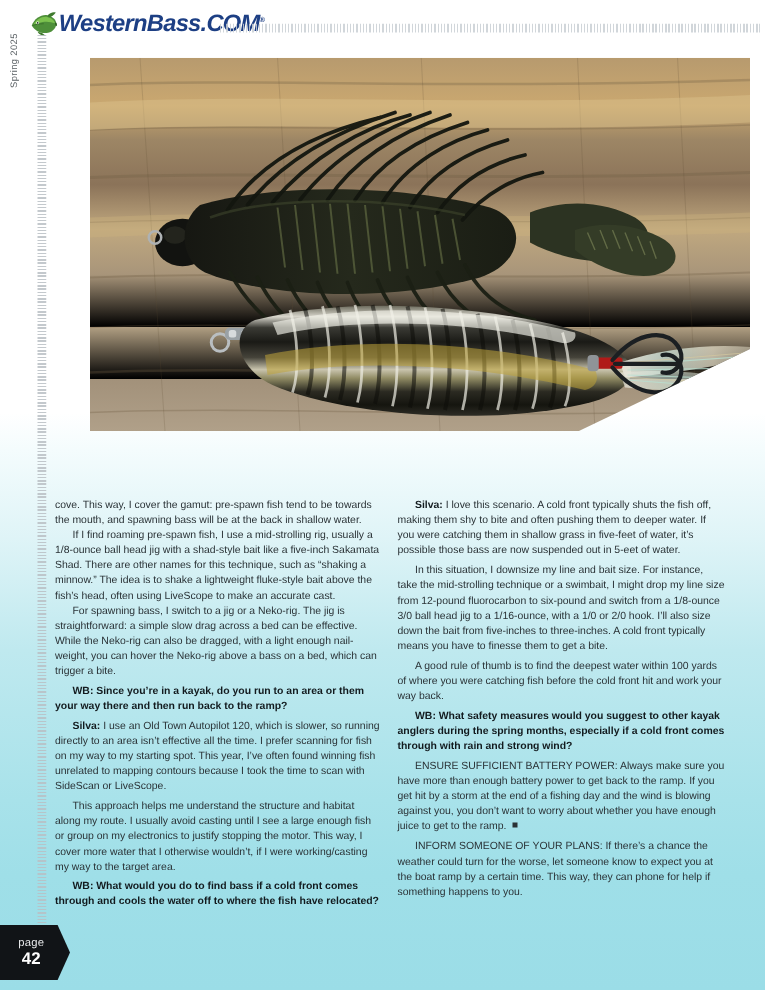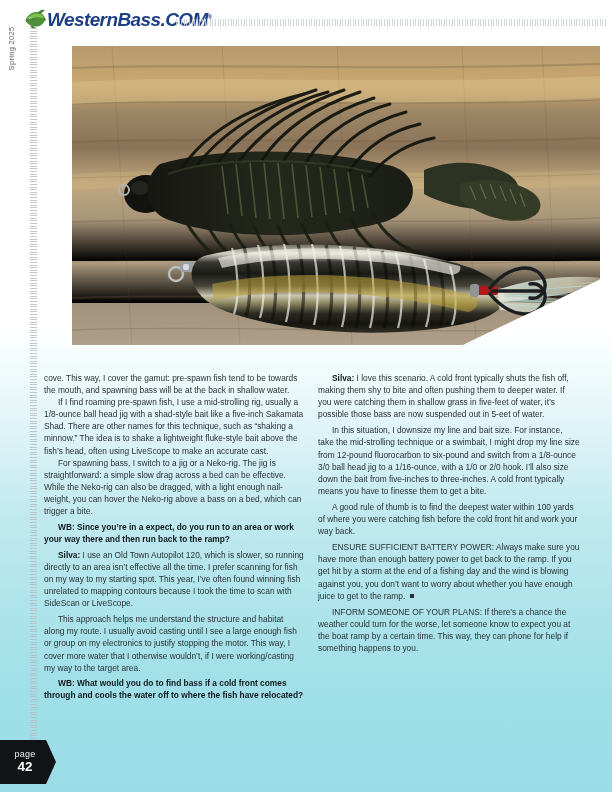--- a/index.html
+++ b/index.html
@@ -65,21 +65,21 @@
 
   
   .col{
     position:absolute;top:372px;width:262px;
     font-size:8.35px;line-height:12.1px;
     color:#2a3236;text-align:left;
   }
   #col-left{left:44px;}
   #col-right{left:318px;}
   .col p{margin:0 0 0 0;text-indent:14px;}
-  .col p.noindent{text-indent:0;}
+  .col p.noindent{text-indent:0;margin-top:25px;}
   .col p.q{
     font-weight:bold;color:#121a1e;text-indent:14px;
     margin-top:3.5px;margin-bottom:1px;
   }
   .col p.a{margin-top:4px;}
   .spk{font-weight:bold;color:#121a1e;}
   .endmark{
     display:inline-block;width:4px;height:4px;background:#2a3236;
     margin-left:5px;vertical-align:1px;
   }
@@ -308,37 +308,38 @@
   </div>
 
   <div class="col" id="col-left">
 
     <p class="noindent">cove. This way, I cover the gamut: pre-spawn fish tend to be towards the mouth, and spawning bass will be at the back in shallow water.</p>
 
     <p>If I find roaming pre-spawn fish, I use a mid-strolling rig, usually a 1/8-ounce ball head jig with a shad-style bait like a five-inch Sakamata Shad. There are other names for this technique, such as “shaking a minnow.” The idea is to shake a lightweight fluke-style bait above the fish’s head, often using LiveScope to make an accurate cast.</p>
 
     <p>For spawning bass, I switch to a jig or a Neko-rig. The jig is straightforward: a simple slow drag across a bed can be effective. While the Neko-rig can also be dragged, with a light enough nail-weight, you can hover the Neko-rig above a bass on a bed, which can trigger a bite.</p>
 
-    <p class="q">WB: Since you’re in a expect, do you run to an area or work your way there and then run back to the ramp?</p>
+    <p class="q">WB: Since you’re in a kayak, do you run to an area or them your way there and then run back to the ramp?</p>
 
     <p class="a"><span class="spk">Silva:</span><span> I use an Old Town Autopilot 120, which is slower, so running directly to an area isn’t effective all the time. I prefer scanning for fish on my way to my starting spot. This year, I’ve often found winning fish unrelated to mapping contours because I took the time to scan with SideScan or LiveScope.</span></p>
 
     <p class="a">This approach helps me understand the structure and habitat along my route. I usually avoid casting until I see a large enough fish or group on my electronics to justify stopping the motor. This way, I cover more water that I otherwise wouldn’t, if I were working/casting my way to the target area.</p>
 
     <p class="q">WB: What would you do to find bass if a cold front comes through and cools the water off to where the fish have relocated?</p>
   </div>
 
   <div class="col" id="col-right">
 
     <p class="noindent" style="text-indent:14px"><span class="spk">Silva:</span><span> I love this scenario. A cold front typically shuts the fish off, making them shy to bite and often pushing them to deeper water. If you were catching them in shallow grass in five-feet of water, it’s possible those bass are now suspended out in 5-eet of water.</span></p>
 
     <p class="a">In this situation, I downsize my line and bait size. For instance, take the mid-strolling technique or a swimbait, I might drop my line size from 12-pound fluorocarbon to six-pound and switch from a 1/8-ounce 3/0 ball head jig to a 1/16-ounce, with a 1/0 or 2/0 hook. I’ll also size down the bait from five-inches to three-inches. A cold front typically means you have to finesse them to get a bite.</p>
 
     <p class="a">A good rule of thumb is to find the deepest water within 100 yards of where you were catching fish before the cold front hit and work your way back.</p>
 
+    <p class="q">WB: What safety measures would you suggest to other kayak anglers during the spring months, especially if a cold front comes through with rain and strong wind?</p>
 
 
     <p class="a"><span>ENSURE SUFFICIENT BATTERY POWER: Always make sure you have more than enough battery power to get back to the ramp. If you get hit by a storm at the end of a fishing day and the wind is blowing against you, you don’t want to worry about whether you have enough juice to get to the ramp.</span><span class="endmark"></span></p>
 
     <p class="a">INFORM SOMEONE OF YOUR PLANS: If there’s a chance the weather could turn for the worse, let someone know to expect you at the boat ramp by a certain time. This way, they can phone for help if something happens to you.</p>
   </div>
 
   <div id="page-tab">
     <div class="pw">page</div>
     <div class="pn">42</div>

